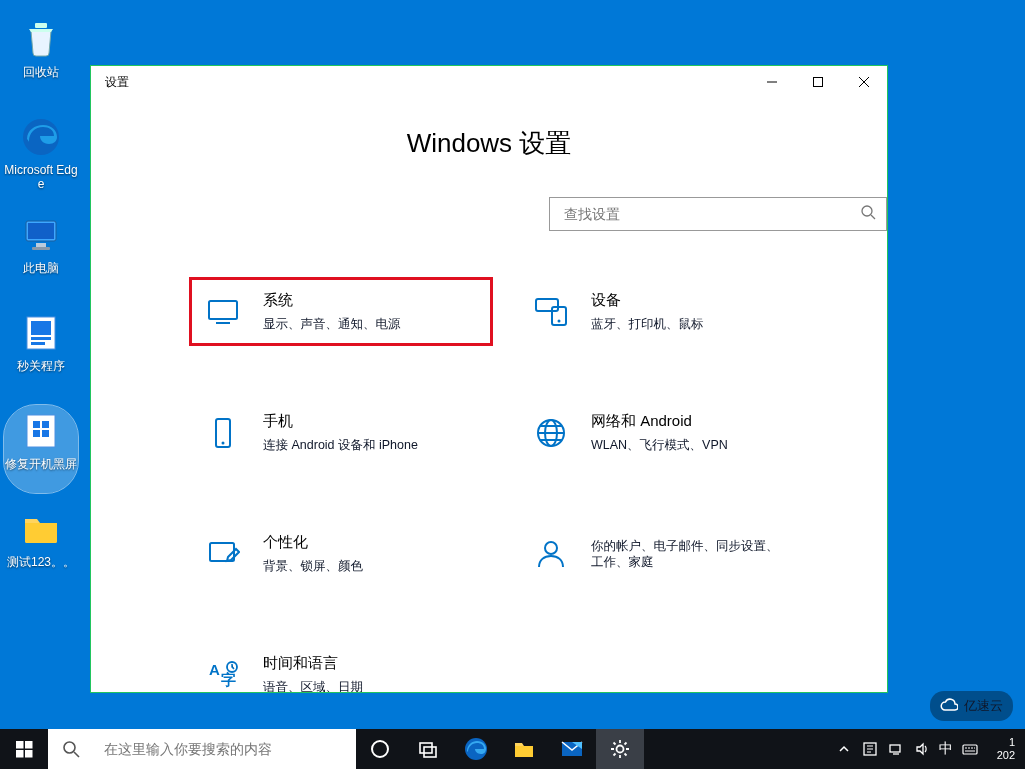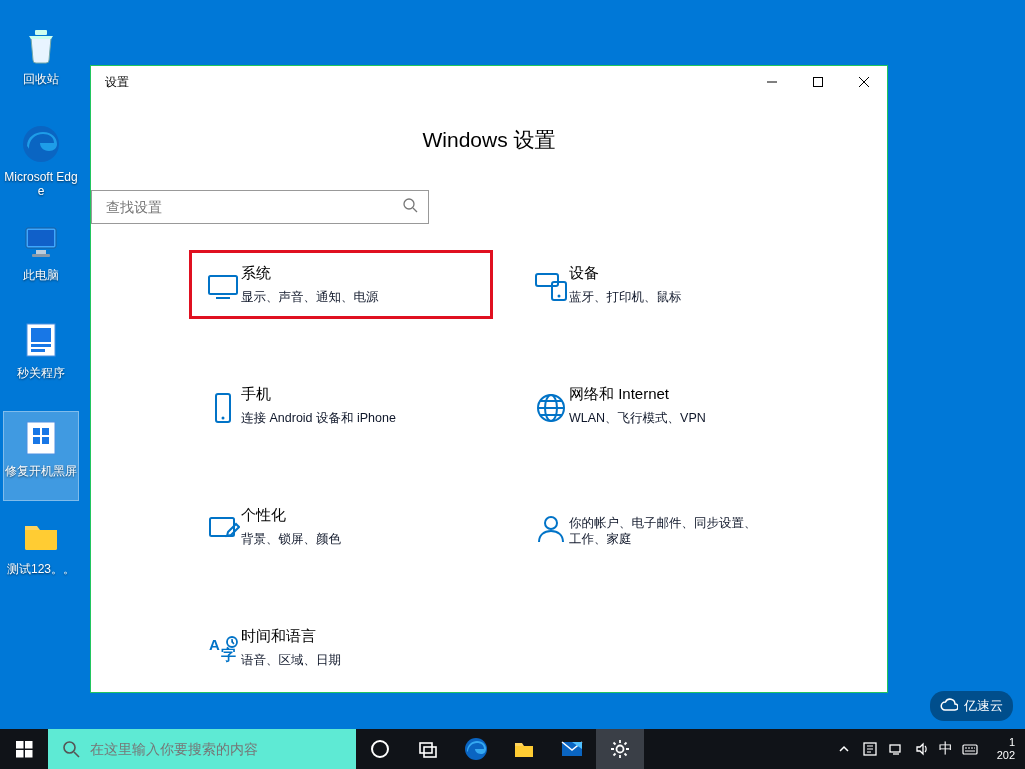--- a/index.html
+++ b/index.html
@@ -2,99 +2,99 @@
 <html><head>
 <meta charset="utf-8">
 <style>
 * { margin: 0; padding: 0; box-sizing: border-box; font-family: "Microsoft YaHei", "Segoe UI", sans-serif; }
 html, body { width: 1025px; height: 769px; overflow: hidden; }
 .desktop {
   width: 1025px; height: 769px;
   background: #0078d7;
   position: relative;
 }
-.desktop-icons { position: absolute; top: 20px; left: 4px; width: 74px; }
+.desktop-icons { position: absolute; top: 13px; left: 4px; width: 74px; }
 .desktop-icon {
   width: 74px; height: 88px;
   display: flex; flex-direction: column; align-items: center; justify-content: flex-start;
   padding-top: 4px; margin-bottom: 10px;
   color: #fff; font-size: 12px; text-align: center;
   text-shadow: 0 1px 2px rgba(0,0,0,.6);
   cursor: pointer;
 }
-.desktop-icon.selected { background: rgba(255,255,255,.25); outline: 1px solid rgba(255,255,255,.5); }
+.desktop-icon.selected { background: rgba(255,255,255,.25); outline: 1px solid rgba(255,255,255,.5); border-radius: 32px; }
 .desktop-icon .glyph { width: 44px; height: 44px; display:flex; align-items:center; justify-content:center; margin-bottom:4px; }
 .desktop-icon .label { line-height: 14px; word-break: break-all; }
 
 
 .settings-window {
   position: absolute; left: 90px; top: 65px; width: 798px; height: 628px;
   background: #fff; border: 1px solid #22c55e;
   display: flex; flex-direction: column;
 }
 .titlebar {
   height: 32px; display: flex; align-items: center; justify-content: space-between;
   padding-left: 14px;
 }
 .titlebar .title { font-size: 12px; color: #000; }
 .titlebar-buttons { display: flex; }
 .tb-btn { width: 46px; height: 32px; display:flex; align-items:center; justify-content:center; color:#000; }
 
 .settings-body { flex:1; overflow:auto; padding-top: 28px; }
-.settings-heading { text-align:center; font-size: 21px; font-weight: 400; color:#000; margin-bottom: 36px; }
-.search-wrap { display:flex; justify-content:flex-start; margin-bottom: 28px; }
+.settings-heading { text-align:center; font-size: 26px; font-weight: 400; color:#000; margin-bottom: 36px; }
+.search-wrap { display:flex; justify-content:flex-end; margin-bottom: 48px; }
 .search-box {
   width: 338px; height: 34px; border:1px solid #999; background:#fff;
   display:flex; align-items:center; padding: 0 10px 0 14px;
 }
 .search-box input {
   flex:1; border:none; outline:none; font-size:14px; background:transparent; color:#000;
 }
 .search-box input::placeholder { color:#767676; }
 .search-box .sicon { color:#767676; }
 
 .categories {
   display:grid; grid-template-columns: 1fr 1fr;
   column-gap: 0; row-gap: 56px;
   padding: 0 40px 30px 100px;
 }
 .cat {
-  display:flex; align-items:flex-end; 
+  display:flex; align-items:center; gap: 22px;
   position:relative; padding: 12px 14px; width: 300px;
   cursor: pointer;
 }
 .cat.highlight { outline: 3px solid #e01020; outline-offset: -1px; }
 .cat .cicon { width: 36px; height: 36px; color:#0173c7; flex:0 0 36px; display:flex; align-items:center; justify-content:center; }
 .cat .ctext { display:flex; flex-direction:column; }
 .cat .ctitle { font-size: 15px; color:#000; margin-bottom: 6px; }
 .cat .csub { font-size: 12.5px; color:#0f172a; line-height:16px; max-width: 190px; }
 
 
 .taskbar {
   position:absolute; left:0; bottom:0; width:100%; height:40px;
   background:#101318; display:flex; align-items:stretch; color:#fff;
 }
 .tb-start { width:48px; display:flex; align-items:center; justify-content:center; }
 .tb-search {
-  width: 308px; background:#5eead4; display:flex; align-items:center; gap:10px;
+  width: 308px; background:#ffffff; display:flex; align-items:center; gap:24px;
   padding: 0 14px; color:#767676;
 }
 .tb-search input { flex:1; border:none; outline:none; font-size:14px; background:transparent; color:#000; }
 .tb-search input::placeholder { color:#767676; }
 .tb-item { width:48px; display:flex; align-items:center; justify-content:center; }
 .tb-item.active { background:#3a3f47; }
 .tb-spacer { flex:1; }
 .tb-tray { display:flex; align-items:center; gap:8px; padding: 0 8px; font-size:12px; }
 .tb-tray .tray-icon { display:flex; align-items:center; justify-content:center; width:18px; height:18px; }
 .tb-clock { padding: 0 10px; text-align:right; font-size:11px; line-height:13px; display:flex; flex-direction:column; justify-content:center; }
 
 
 .watermark {
   position:absolute; right:12px; bottom:48px;
-  color:#ffffff; background:rgba(0,0,0,.35);
+  color:#0f172a; background:rgba(0,0,0,.35);
   padding:6px 10px; border-radius:14px; font-size:13px;
   display:flex; align-items:center; gap:6px;
 }
 </style>
 </head>
 <body>
 
 <div class="desktop">
 
   <div class="desktop-icons">
@@ -241,21 +241,21 @@
 
         <div class="cat">
           <span class="cicon">
             <svg width="34" height="34" viewBox="0 0 34 34">
                 <circle cx="17" cy="17" r="13" fill="none" stroke="currentColor" stroke-width="2"></circle>
                 <ellipse cx="17" cy="17" rx="6" ry="13" fill="none" stroke="currentColor" stroke-width="2"></ellipse>
                 <path d="M4 17h26M6 10h22M6 24h22" stroke="currentColor" stroke-width="2"></path>
               </svg>
           </span>
           <span class="ctext">
-            <span class="ctitle">网络和 Internet</span>
+            <span class="ctitle">网络和 Android</span>
             <span class="csub">WLAN、飞行模式、VPN</span>
           </span>
         </div>
 
         <div class="cat">
           <span class="cicon">
             <svg width="34" height="34" viewBox="0 0 34 34">
                 <rect x="4" y="6" width="24" height="18" rx="1.5" fill="none" stroke="currentColor" stroke-width="2"></rect>
                 <path d="M22 20l8-8 3 3-8 8-4 1 1-4z" fill="none" stroke="currentColor" stroke-width="2"></path>
               </svg>

